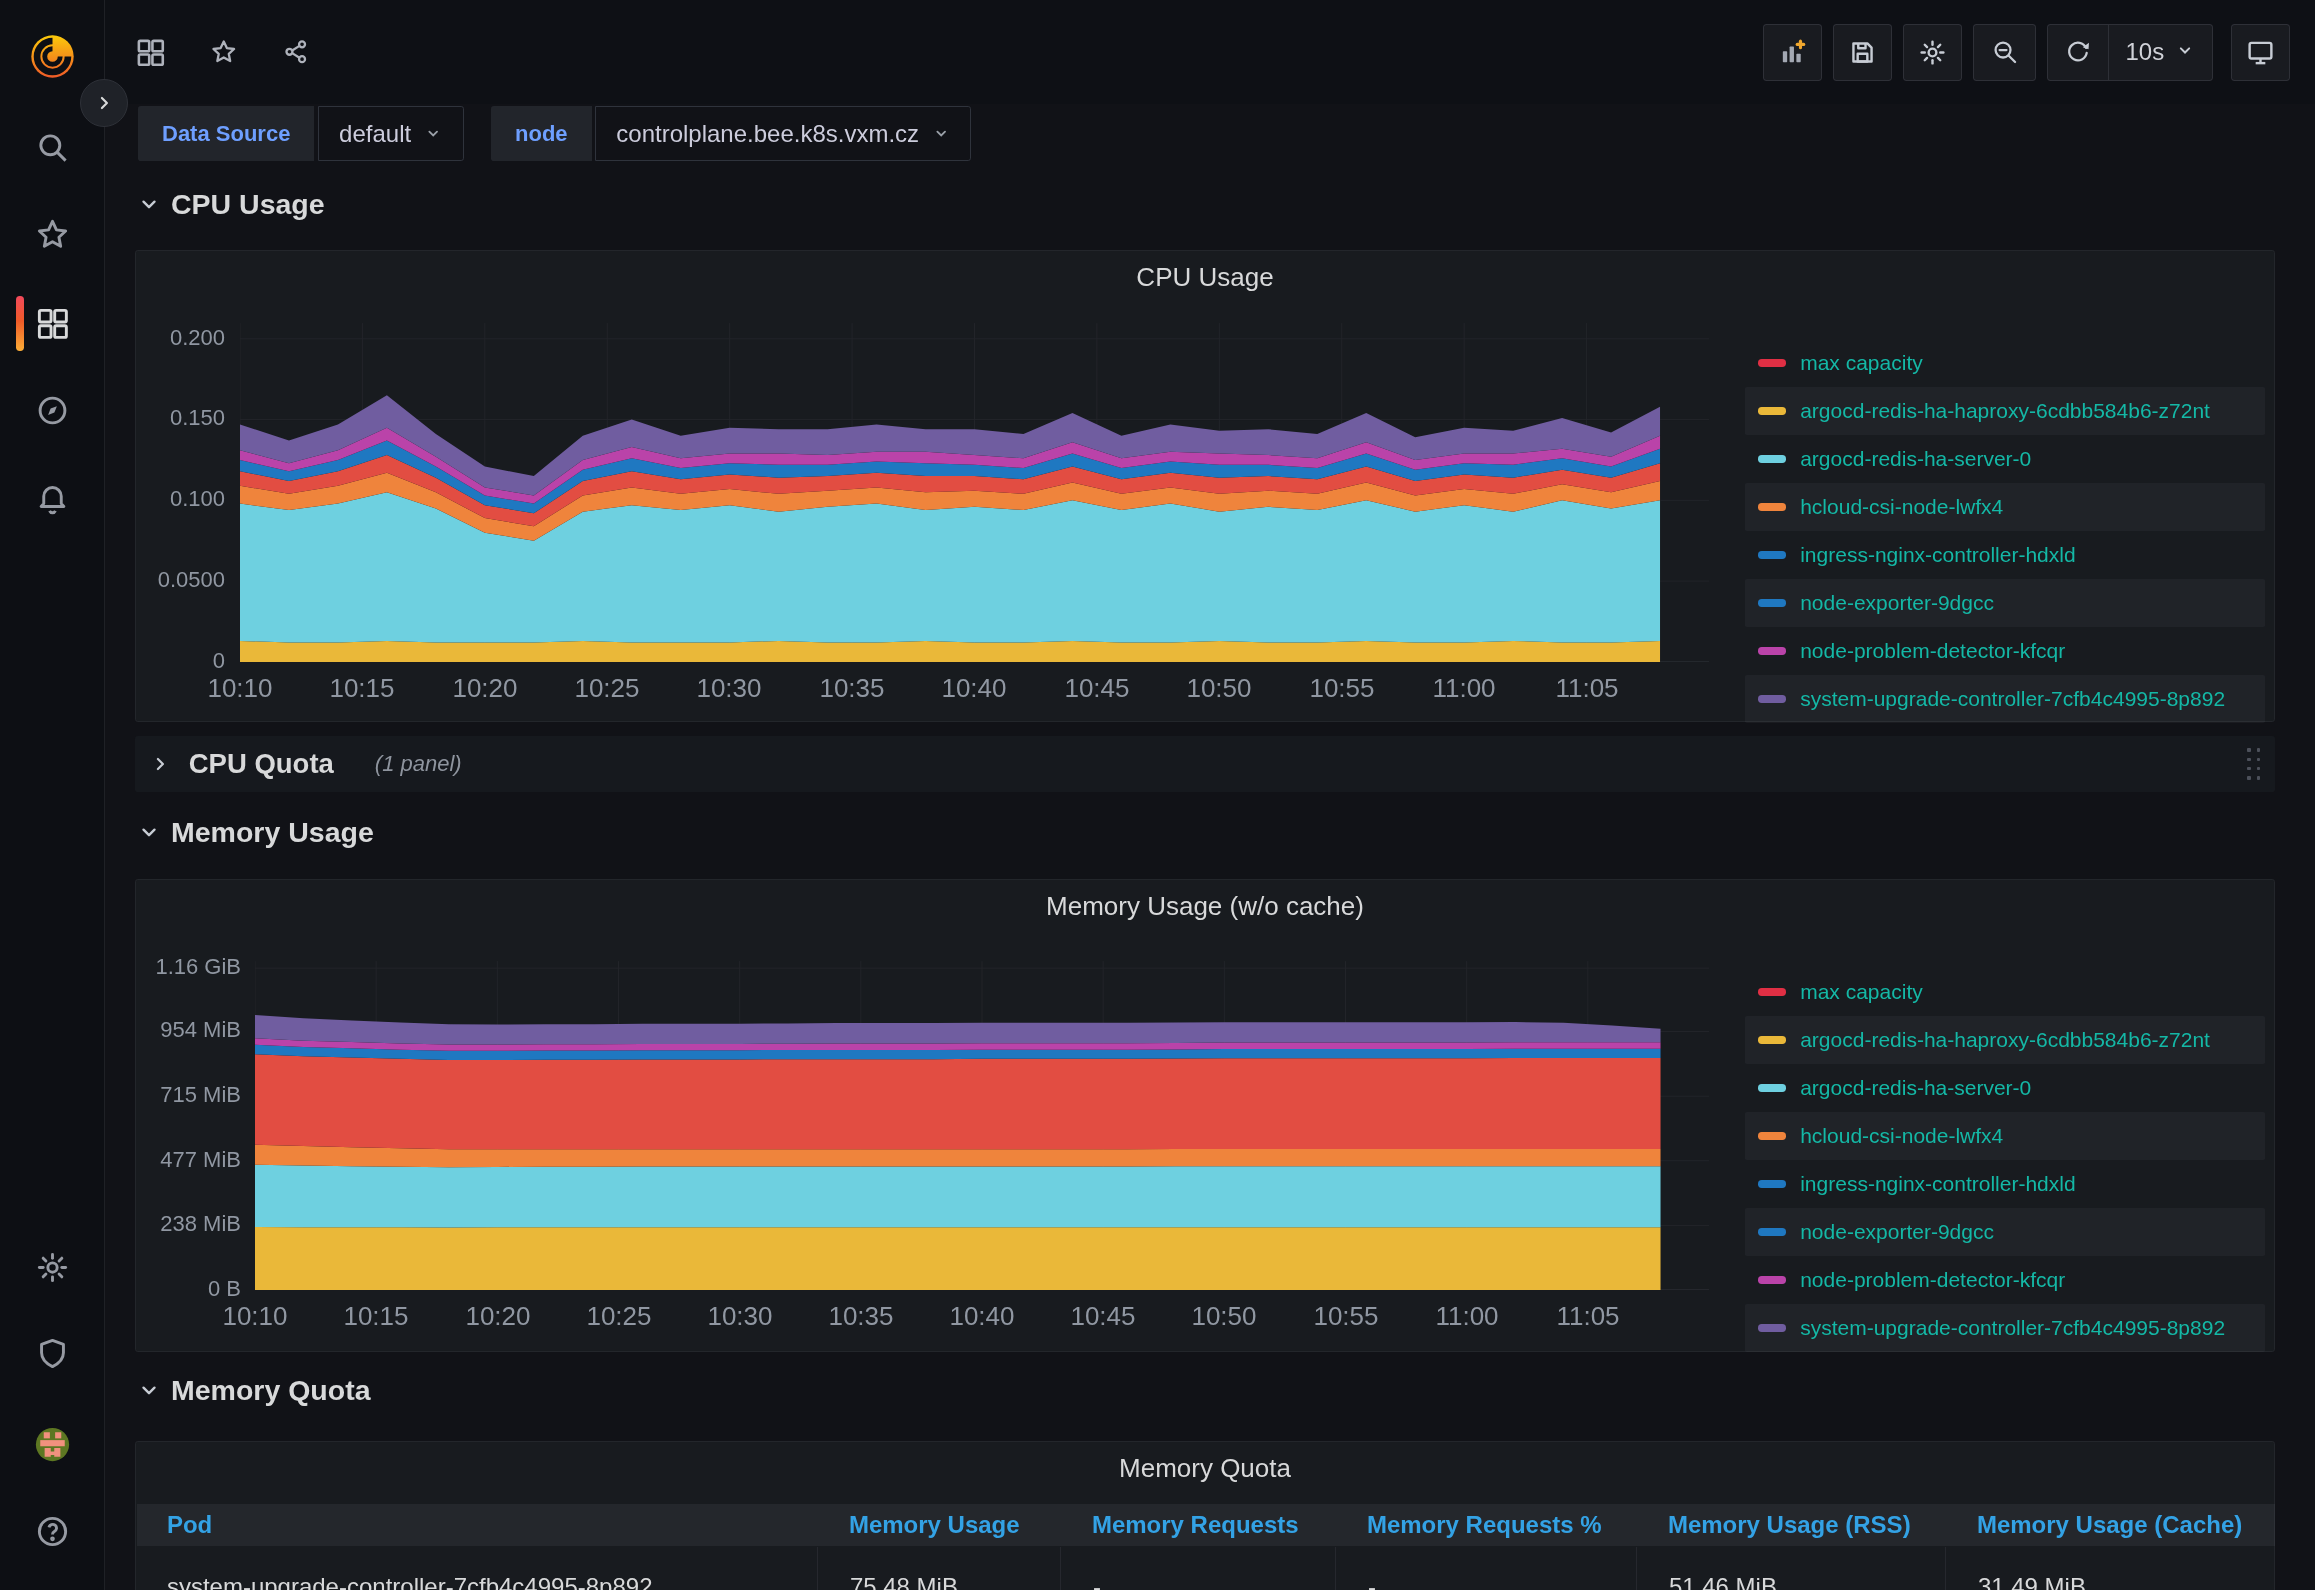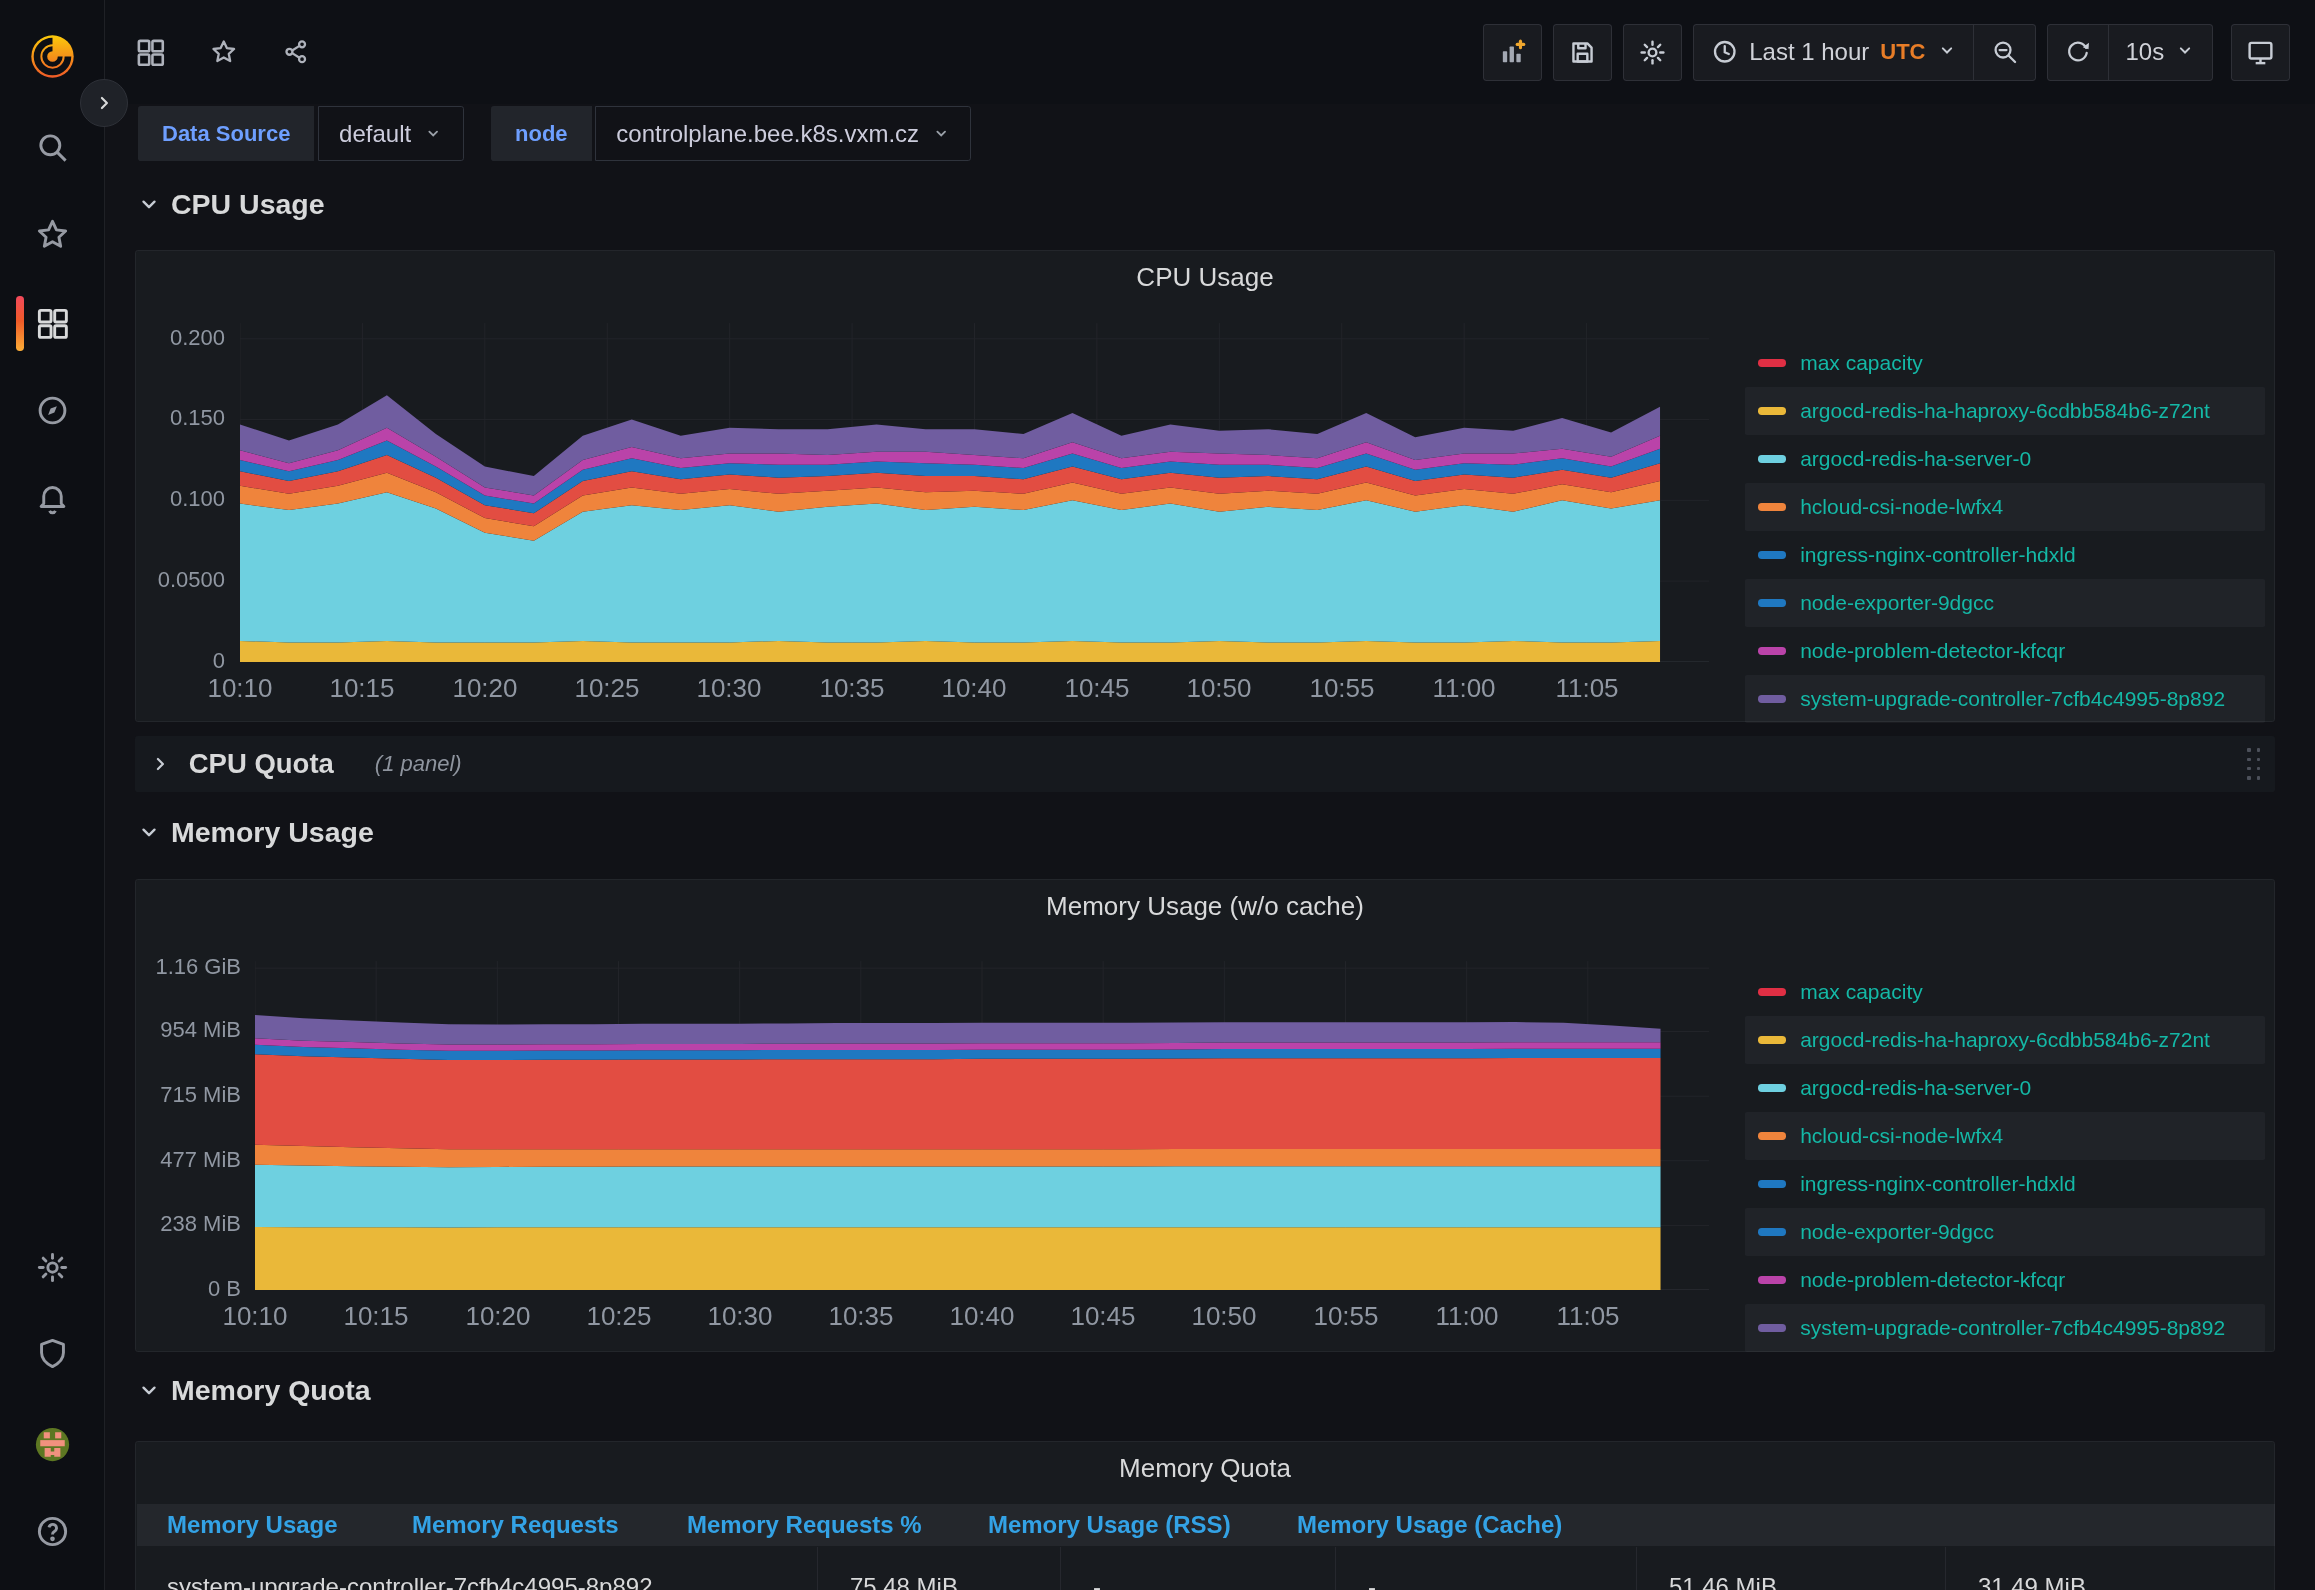--- a/index.html
+++ b/index.html
@@ -250,31 +250,20 @@
             <line x1="12" y1="18.4" x2="12" y2="21"></line>
             <line x1="3" y1="12" x2="5.6" y2="12"></line>
             <line x1="18.4" y1="12" x2="21" y2="12"></line>
             <line x1="5.6" y1="5.6" x2="7.5" y2="7.5"></line>
             <line x1="16.5" y1="16.5" x2="18.4" y2="18.4"></line>
             <line x1="5.6" y1="18.4" x2="7.5" y2="16.5"></line>
             <line x1="16.5" y1="7.5" x2="18.4" y2="5.6"></line>
           </svg>
       </div>
       <div class="tb-group">
-        <div class="tb-seg">
-          <svg viewBox="0 0 24 24" fill="none" stroke="currentColor" stroke-width="2" stroke-linecap="round">
-              <circle cx="12" cy="12" r="8.5"></circle>
-              <polyline points="12 7 12 12.5 15.5 14"></polyline>
-            </svg>
-          <span>Last 1 hour</span>
-          <span class="utc">UTC</span>
-          <span class="chev"><svg viewBox="0 0 24 24" fill="none" stroke="currentColor" stroke-width="2.4" stroke-linecap="round">
-                <polyline points="7 10 12 15 17 10"></polyline>
-              </svg></span>
-        </div>
         <div class="tb-seg">
           <svg viewBox="0 0 24 24" fill="none" stroke="currentColor" stroke-width="2" stroke-linecap="round">
               <circle cx="10.5" cy="10.5" r="6.5"></circle>
               <line x1="15.5" y1="15.5" x2="21" y2="21"></line>
               <line x1="7.5" y1="10.5" x2="13.5" y2="10.5"></line>
             </svg>
         </div>
       </div>
       <div class="tb-group">
         <div class="tb-seg">
@@ -519,20 +508,21 @@
   <div class="section-head" style="left:138px;top:1370px">
     <svg viewBox="0 0 24 24" fill="none" stroke="currentColor" stroke-width="2.6" stroke-linecap="round" stroke-linejoin="round">
         <polyline points="6 9.5 12 15.5 18 9.5"></polyline>
       </svg>
     <span class="st">Memory Quota</span>
   </div>
 
   <div class="panel" id="table-panel" style="left:135px;top:1441px;width:2140px;height:367px">
     <div class="panel-title">Memory Quota</div>
     <div class="tbl-head" id="tbl-head">
+        <div class="hc" style="width: 680px;">Pod</div>
         <div class="hc" style="width: 243px;">Memory Usage</div>
         <div class="hc" style="width: 275px;">Memory Requests</div>
         <div class="hc" style="width: 301px;">Memory Requests %</div>
         <div class="hc" style="width: 309px;">Memory Usage (RSS)</div>
         <div class="hc" style="width: 330px;">Memory Usage (Cache)</div>
       </div>
     <div class="tbl-body" id="tbl-body">
         <div class="tbl-row">
           <div class="tc" style="width: 680px;">system-upgrade-controller-7cfb4c4995-8p892</div>
           <div class="tc" style="width: 243px;">75.48 MiB</div>

